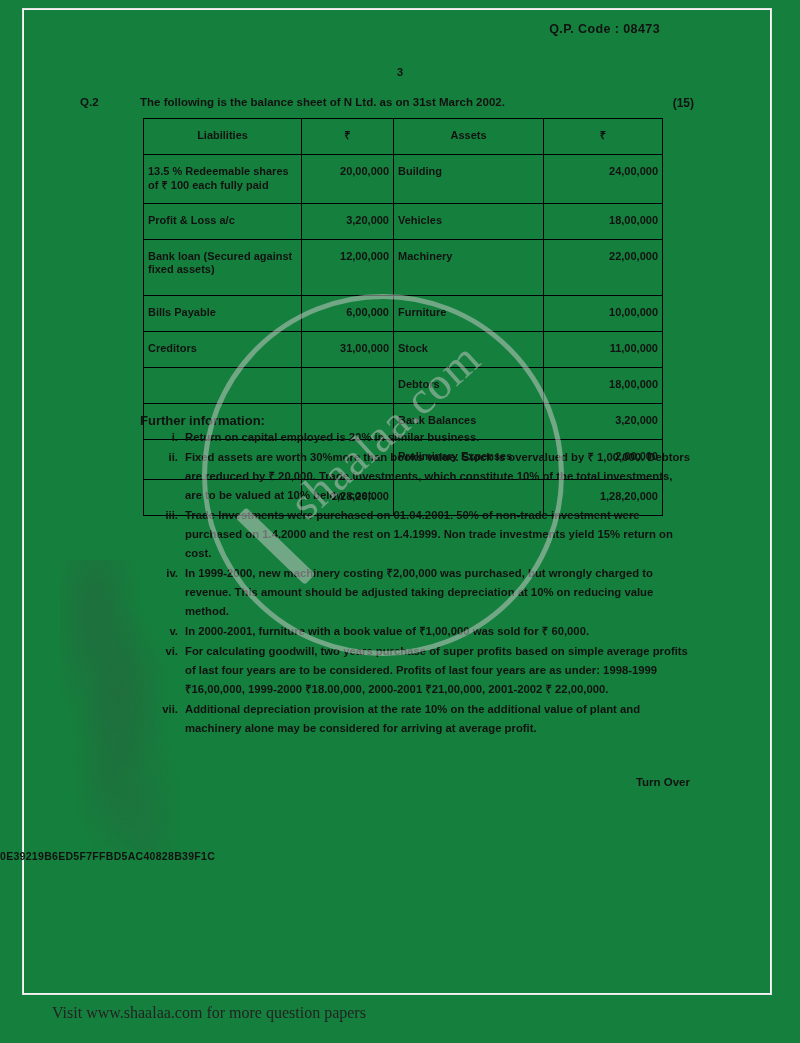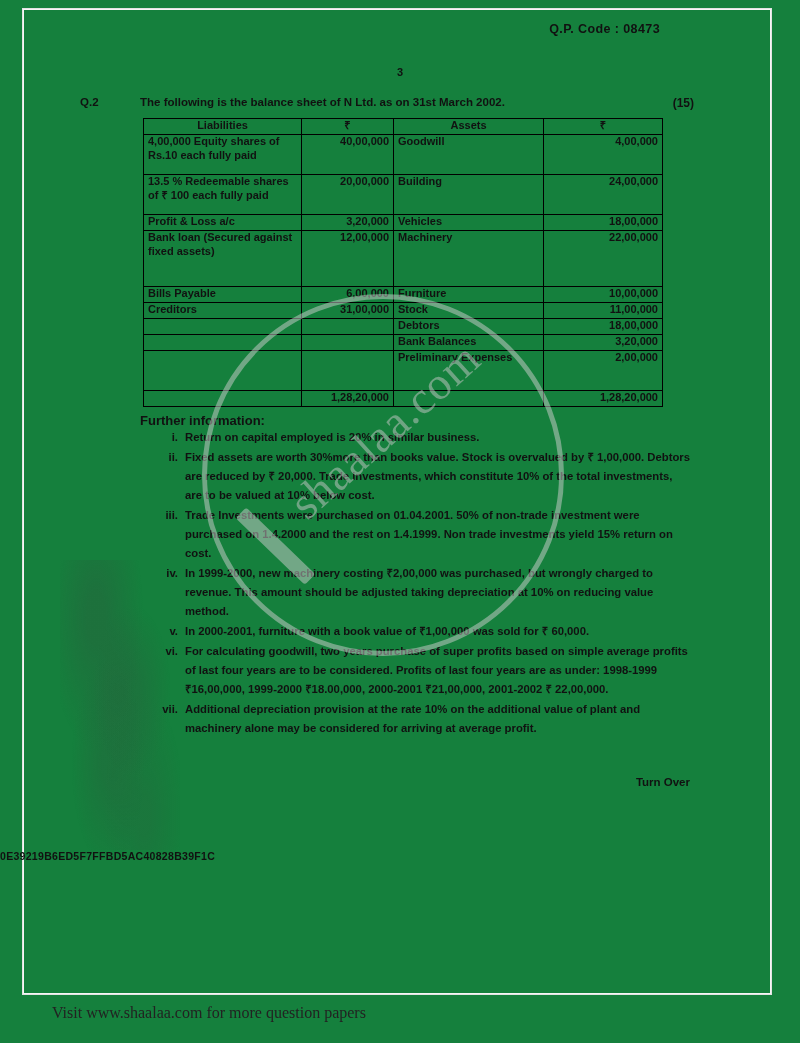--- a/index.html
+++ b/index.html
@@ -73,21 +73,21 @@
     position: absolute;
     left: 143px;
     top: 118px;
     width: 519px;
     border-collapse: collapse;
     font-size: 11px;
     table-layout: fixed;
   }
   table.bs td, table.bs th {
     border: 1px solid #000;
-    padding: 0 4px;
+    padding: 10px 4px;
     vertical-align: top;
     font-weight: bold;
     line-height: 1.25;
     height: 15px;
   }
   table.bs th {
     text-align: center;
     font-size: 11px;
   }
   col.c1 { width: 158px; }
@@ -236,26 +236,20 @@
     <thead>
       <tr>
         <th>Liabilities</th>
         <th>₹</th>
         <th>Assets</th>
         <th>₹</th>
       </tr>
     </thead>
     <tbody>
       <tr class="tall">
-        <td>4,00,000 Equity shares of Rs.10 each fully paid</td>
-        <td class="num">40,00,000</td>
-        <td>Goodwill</td>
-        <td class="num">4,00,000</td>
-      </tr>
-      <tr class="tall">
         <td>13.5 % Redeemable shares of ₹ 100 each fully paid</td>
         <td class="num">20,00,000</td>
         <td>Building</td>
         <td class="num">24,00,000</td>
       </tr>
       <tr>
         <td>Profit &amp; Loss a/c</td>
         <td class="num">3,20,000</td>
         <td>Vehicles</td>
         <td class="num">18,00,000</td>

